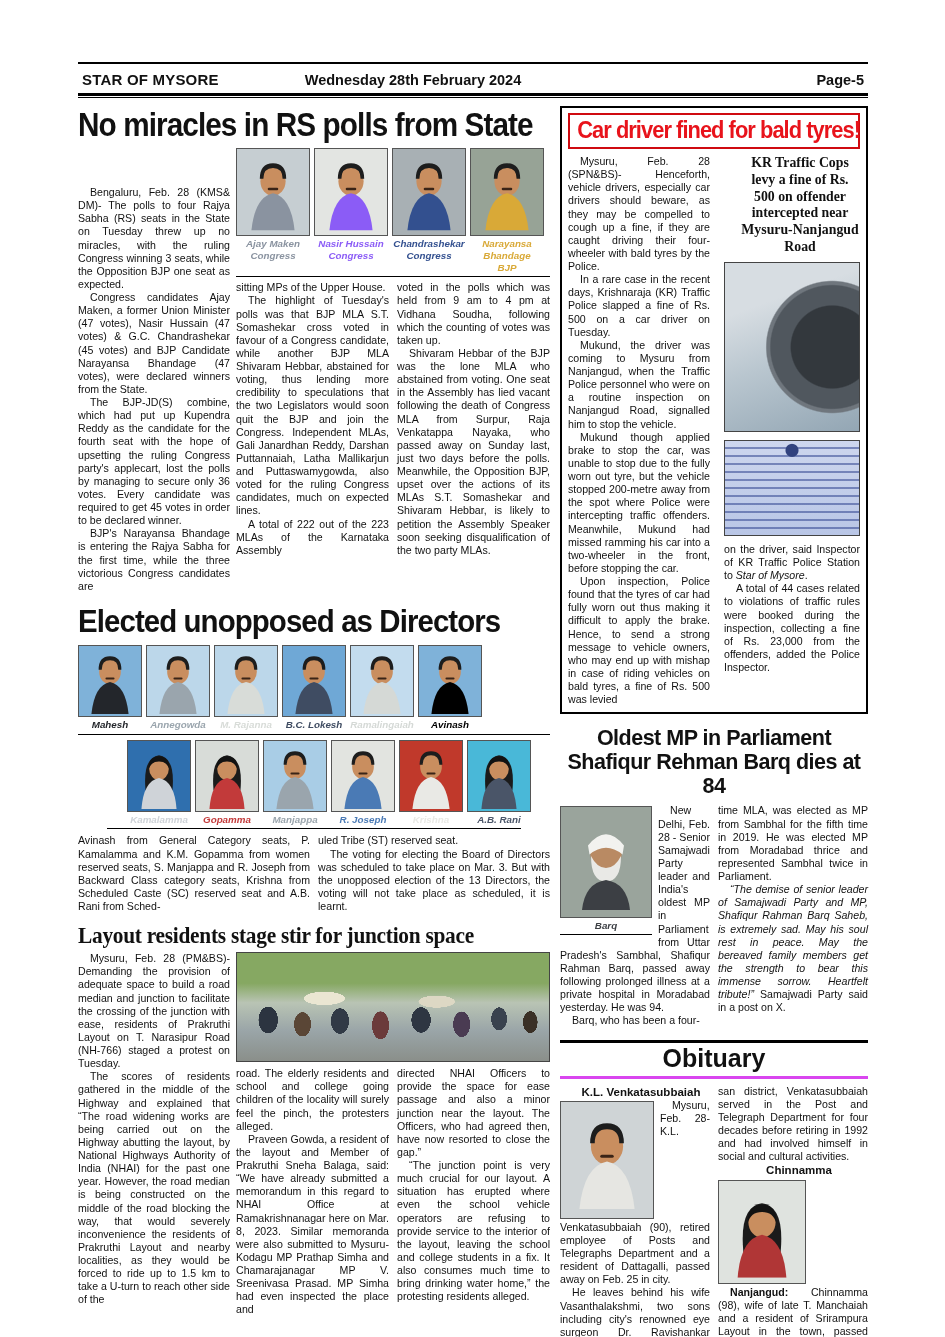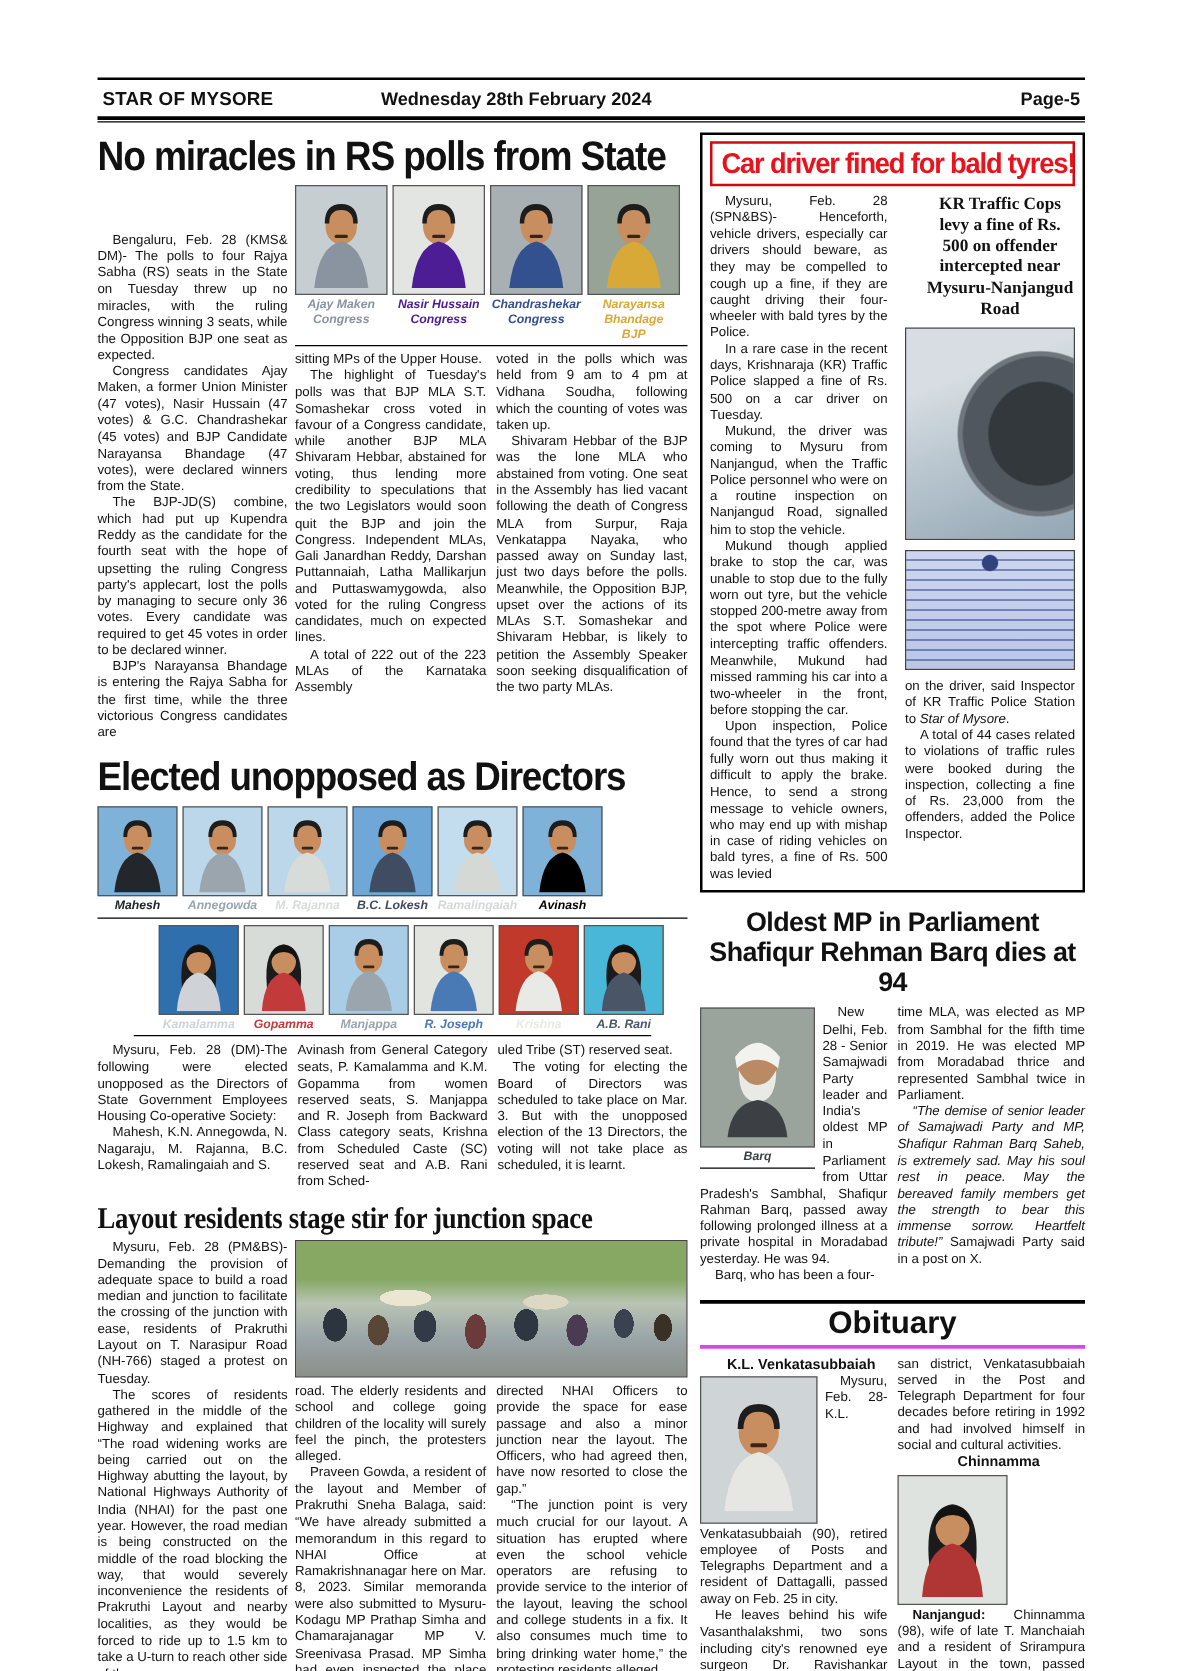--- a/index.html
+++ b/index.html
@@ -161,21 +161,21 @@
                 <div class="ph-img" style="background:#c6ced2;">
                     <svg viewBox="0 0 60 64">
                       <use href="#sym-person"></use>
                     </svg>
                   </div>
                 <figcaption class="ph-cap">
                   <span>Ajay Maken</span>
                   <span>Congress</span>
                 </figcaption>
               </figure>
-              <figure class="ph" style="color:#4c1d95;">
+              <figure class="ph" style="color:#8b5cf6;">
                 <div class="ph-img" style="background:#e3e5e2;">
                     <svg viewBox="0 0 60 64">
                       <use href="#sym-person"></use>
                     </svg>
                   </div>
                 <figcaption class="ph-cap">
                   <span>Nasir Hussain</span>
                   <span>Congress</span>
                 </figcaption>
               </figure>
@@ -313,24 +313,20 @@
           <figure class="ph" style="color:#4a5568;">
             <div class="ph-img" style="background:#49b8d8;">
                 <svg viewBox="0 0 60 64">
                   <use href="#sym-person-f"></use>
                 </svg>
               </div>
             <figcaption class="ph-cap">A.B. Rani</figcaption>
           </figure>
         </div>
         <div class="cols d-cols">
-          <div class="tcol">
-              <p>Mysuru, Feb. 28 (DM)-The following were elected unopposed as the Directors of State Government Employees Housing Co-operative Society:</p>
-              <p>Mahesh, K.N. Annegowda, N. Nagaraju, M. Rajanna, B.C. Lokesh, Ramalingaiah and S.</p>
-            </div>
           <div class="tcol cont">
               <p>Avinash from General Category seats, P. Kamalamma and K.M. Gopamma from women reserved seats, S. Manjappa and R. Joseph from Backward Class category seats, Krishna from Scheduled Caste (SC) reserved seat and A.B. Rani from Sched-</p>
             </div>
           <div class="tcol cont">
               <p>uled Tribe (ST) reserved seat.</p>
               <p>The voting for electing the Board of Directors was scheduled to take place on Mar. 3. But with the unopposed election of the 13 Directors, the voting will not take place as scheduled, it is learnt.</p>
             </div>
         </div>
       </section>
 
@@ -378,21 +374,21 @@
             <div class="challan"></div>
             <div class="tcol cont">
               <p><span>on the driver, said Inspector of KR Traffic Police Station to </span><span class="it">Star of Mysore</span><span>.</span></p>
               <p>A total of 44 cases related to violations of traffic rules were booked during the inspection, collecting a fine of Rs. 23,000 from the offenders, added the Police Inspector.</p>
             </div>
           </div>
         </div>
       </section>
 
       <section>
-        <h2 class="barq-head">Oldest MP in Parliament Shafiqur Rehman Barq dies at 94</h2>
+        <h2 class="barq-head">Oldest MP in Parliament Shafiqur Rehman Barq dies at 84</h2>
         <div class="cols">
           <div class="tcol">
             <figure class="ph barq-fig" style="color:#3c3f44;">
               <div class="ph-img" style="background:#9aa49c;">
                   <svg viewBox="0 0 60 64">
                     <use href="#sym-person-cap"></use>
                   </svg>
                 </div>
               <figcaption class="ph-cap">Barq</figcaption>
             </figure>

